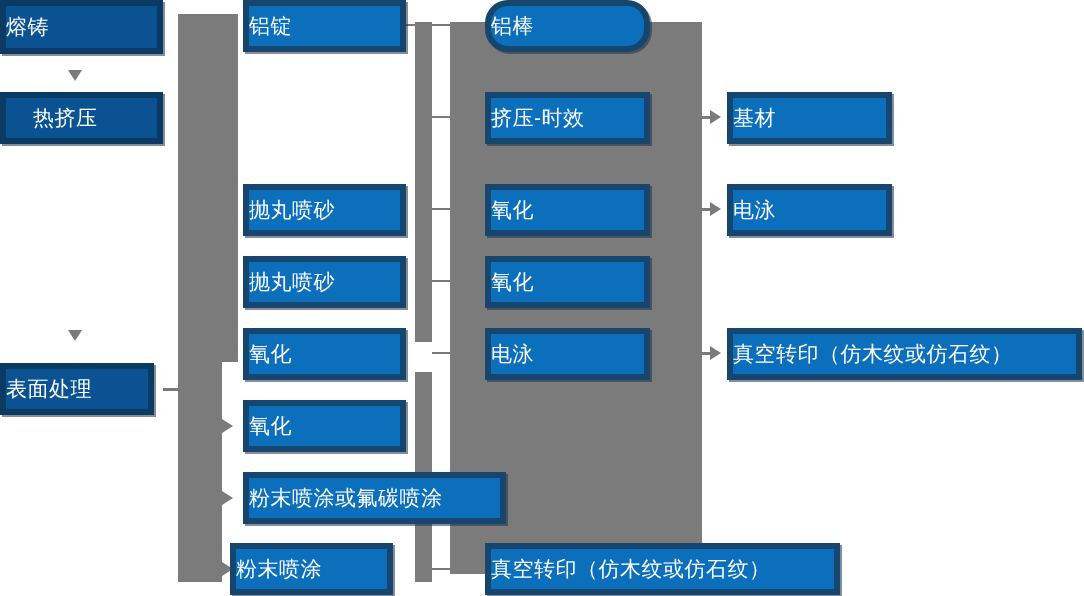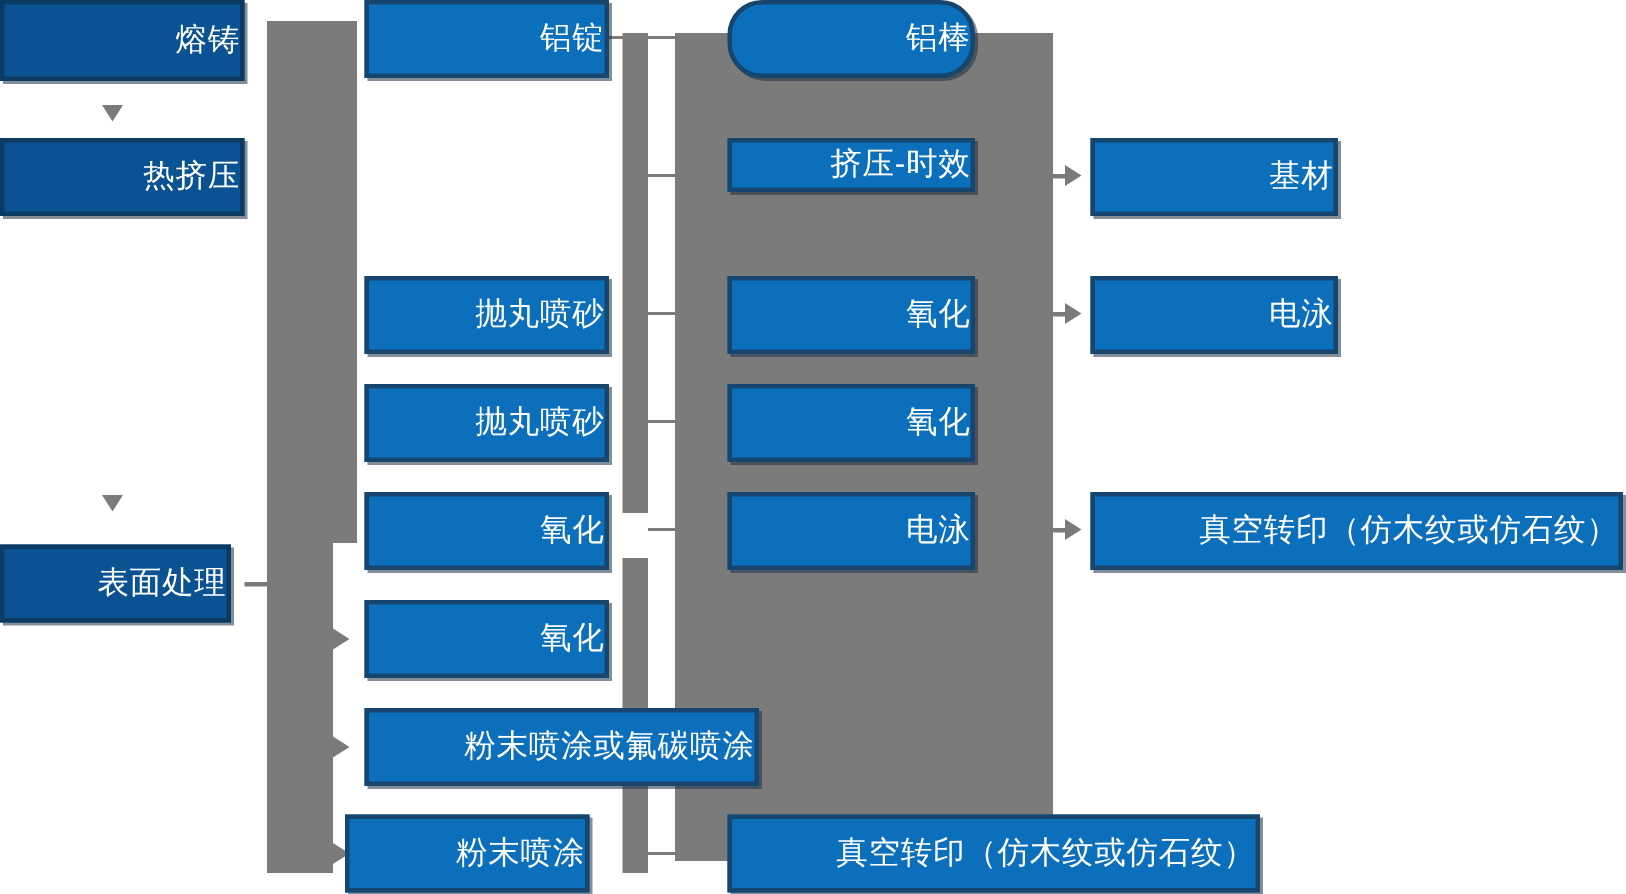--- a/index.html
+++ b/index.html
@@ -47,27 +47,27 @@
     position: absolute;
     background: #7B7B7B;
     height: 3px;
   }
   
   .box {
     position: absolute;
     box-sizing: border-box;
     display: flex;
     align-items: center;
-    justify-content: flex-end;
+    justify-content: flex-start;
     color: #ffffff;
     font-size: 21px;
     line-height: 1.1;
     letter-spacing: 0.5px;
     white-space: nowrap;
-    border: 3px solid #22c55e;
+    border: 6px solid #22c55e;
     box-shadow: 2px 2px 0 rgba(30,50,70,0.55);
   }
   .box.dark {
     background: #0A5291;
     border-color: #0B3A63;
   }
   .box.light {
     background: #0B6FBC;
     border-color: #16456E;
   }
@@ -157,21 +157,21 @@
   </div>
 
   <div class="box light" style="left:230px; top:543px; width:163px; height:52px;">
     <span class="lbl">粉末喷涂</span>
   </div>
 
   <div class="box light" style="left:485px; top:0px; width:165px; height:52px;border-radius:23px;">
     <span class="lbl">铝棒</span>
   </div>
 
-  <div class="box light" style="left:485px; top:92px; width:165px; height:36px;">
+  <div class="box light" style="left:485px; top:92px; width:165px; height:52px;">
     <span class="lbl">挤压-时效</span>
   </div>
 
   <div class="box light" style="left:485px; top:184px; width:165px; height:52px;">
     <span class="lbl">氧化</span>
   </div>
 
   <div class="box light" style="left:485px; top:256px; width:165px; height:52px;">
     <span class="lbl">氧化</span>
   </div>

